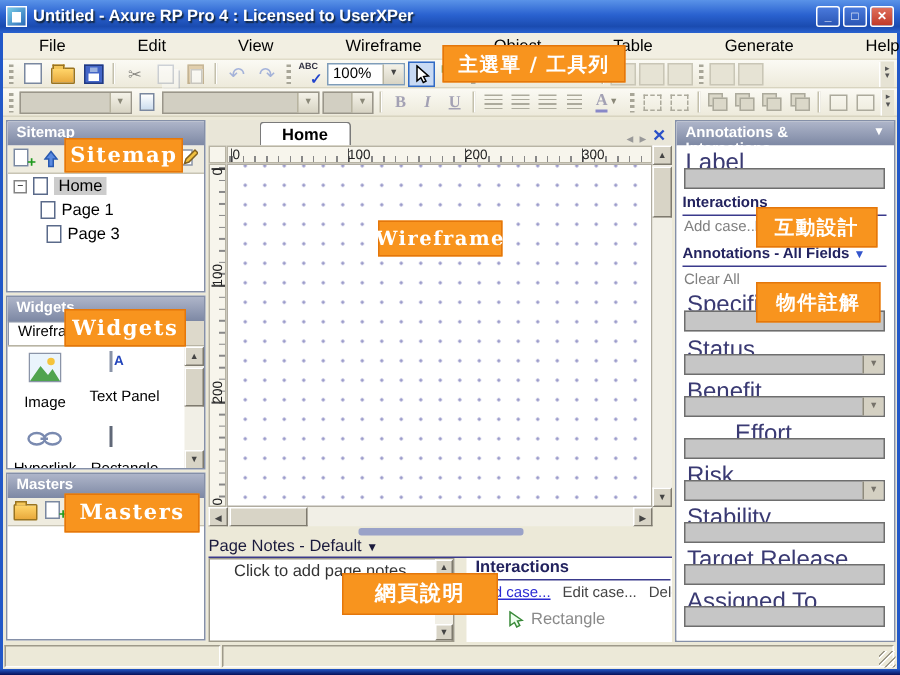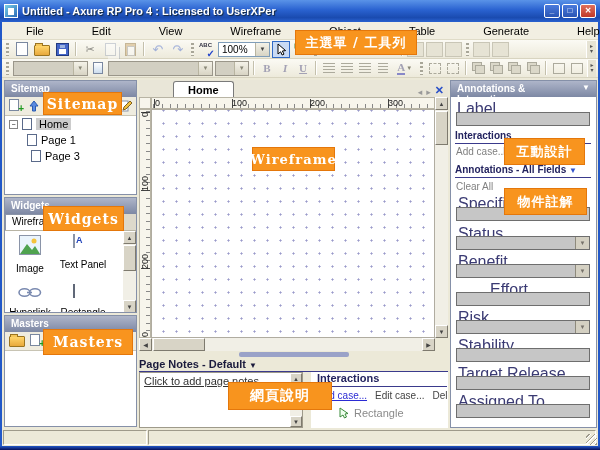--- a/index.html
+++ b/index.html
@@ -448,25 +448,25 @@
     <div class="sbb" style="left:0;top:0;width:13px;height:13px;">◀</div>
     <div class="sbt" style="left:14px;top:0;width:52px;height:13px;"></div>
     <div class="sbb" style="right:0;top:0;width:13px;height:13px;">▶</div>
   </div>
 
   <div class="abs" style="left:139px;top:351px;width:309px;height:7px;background:#ECE9D8;">
     <div style="margin:1px auto 0;width:110px;height:5px;background:#9AA2C8;border-radius:2px;"></div>
   </div>
 
   <div class="abs" style="left:139px;top:358px;width:309px;height:13px;background:#ECE9D8;border-bottom:1px solid #3A3A8C;">
-    <span style="font-weight:bold;color:#1A1A3C;font-size:11px;">Page Notes - Default</span>
+    <span style="font-weight:normal;color:#1A1A3C;font-size:11px;">Page Notes - Default</span>
     <span style="font-size:8px;color:#1A1A3C;">▼</span>
   </div>
   <div class="abs" style="left:139px;top:372px;width:164px;height:56px;background:#fff;border:1px solid #9E9A8A;box-sizing:border-box;">
-    <span style="position:absolute;left:4px;top:2px;color:#333;text-decoration:underline;">Click to add page notes</span>
+    <span style="position:absolute;left:16px;top:2px;color:#333;">Click to add page notes</span>
     <div class="sb" style="right:0;top:0;width:12px;height:54px;">
       <div class="sbb" style="left:0;top:0;width:12px;height:11px;">▲</div>
       <div class="sbt" style="left:0;top:12px;width:12px;height:16px;"></div>
       <div class="sbb" style="left:0;bottom:0;width:12px;height:11px;">▼</div>
     </div>
   </div>
   <div class="abs" style="left:311px;top:372px;width:137px;height:56px;background:#fff;overflow:hidden;">
     <div style="font-weight:bold;color:#23235F;border-bottom:1px solid #3A3A8C;padding:0 0 2px 6px;width:130px;">Interactions</div>
     <div style="display:flex;gap:8px;padding:3px 0 0 6px;white-space:nowrap;font-size:10px;">
       <span class="linkb">Add case...</span>

